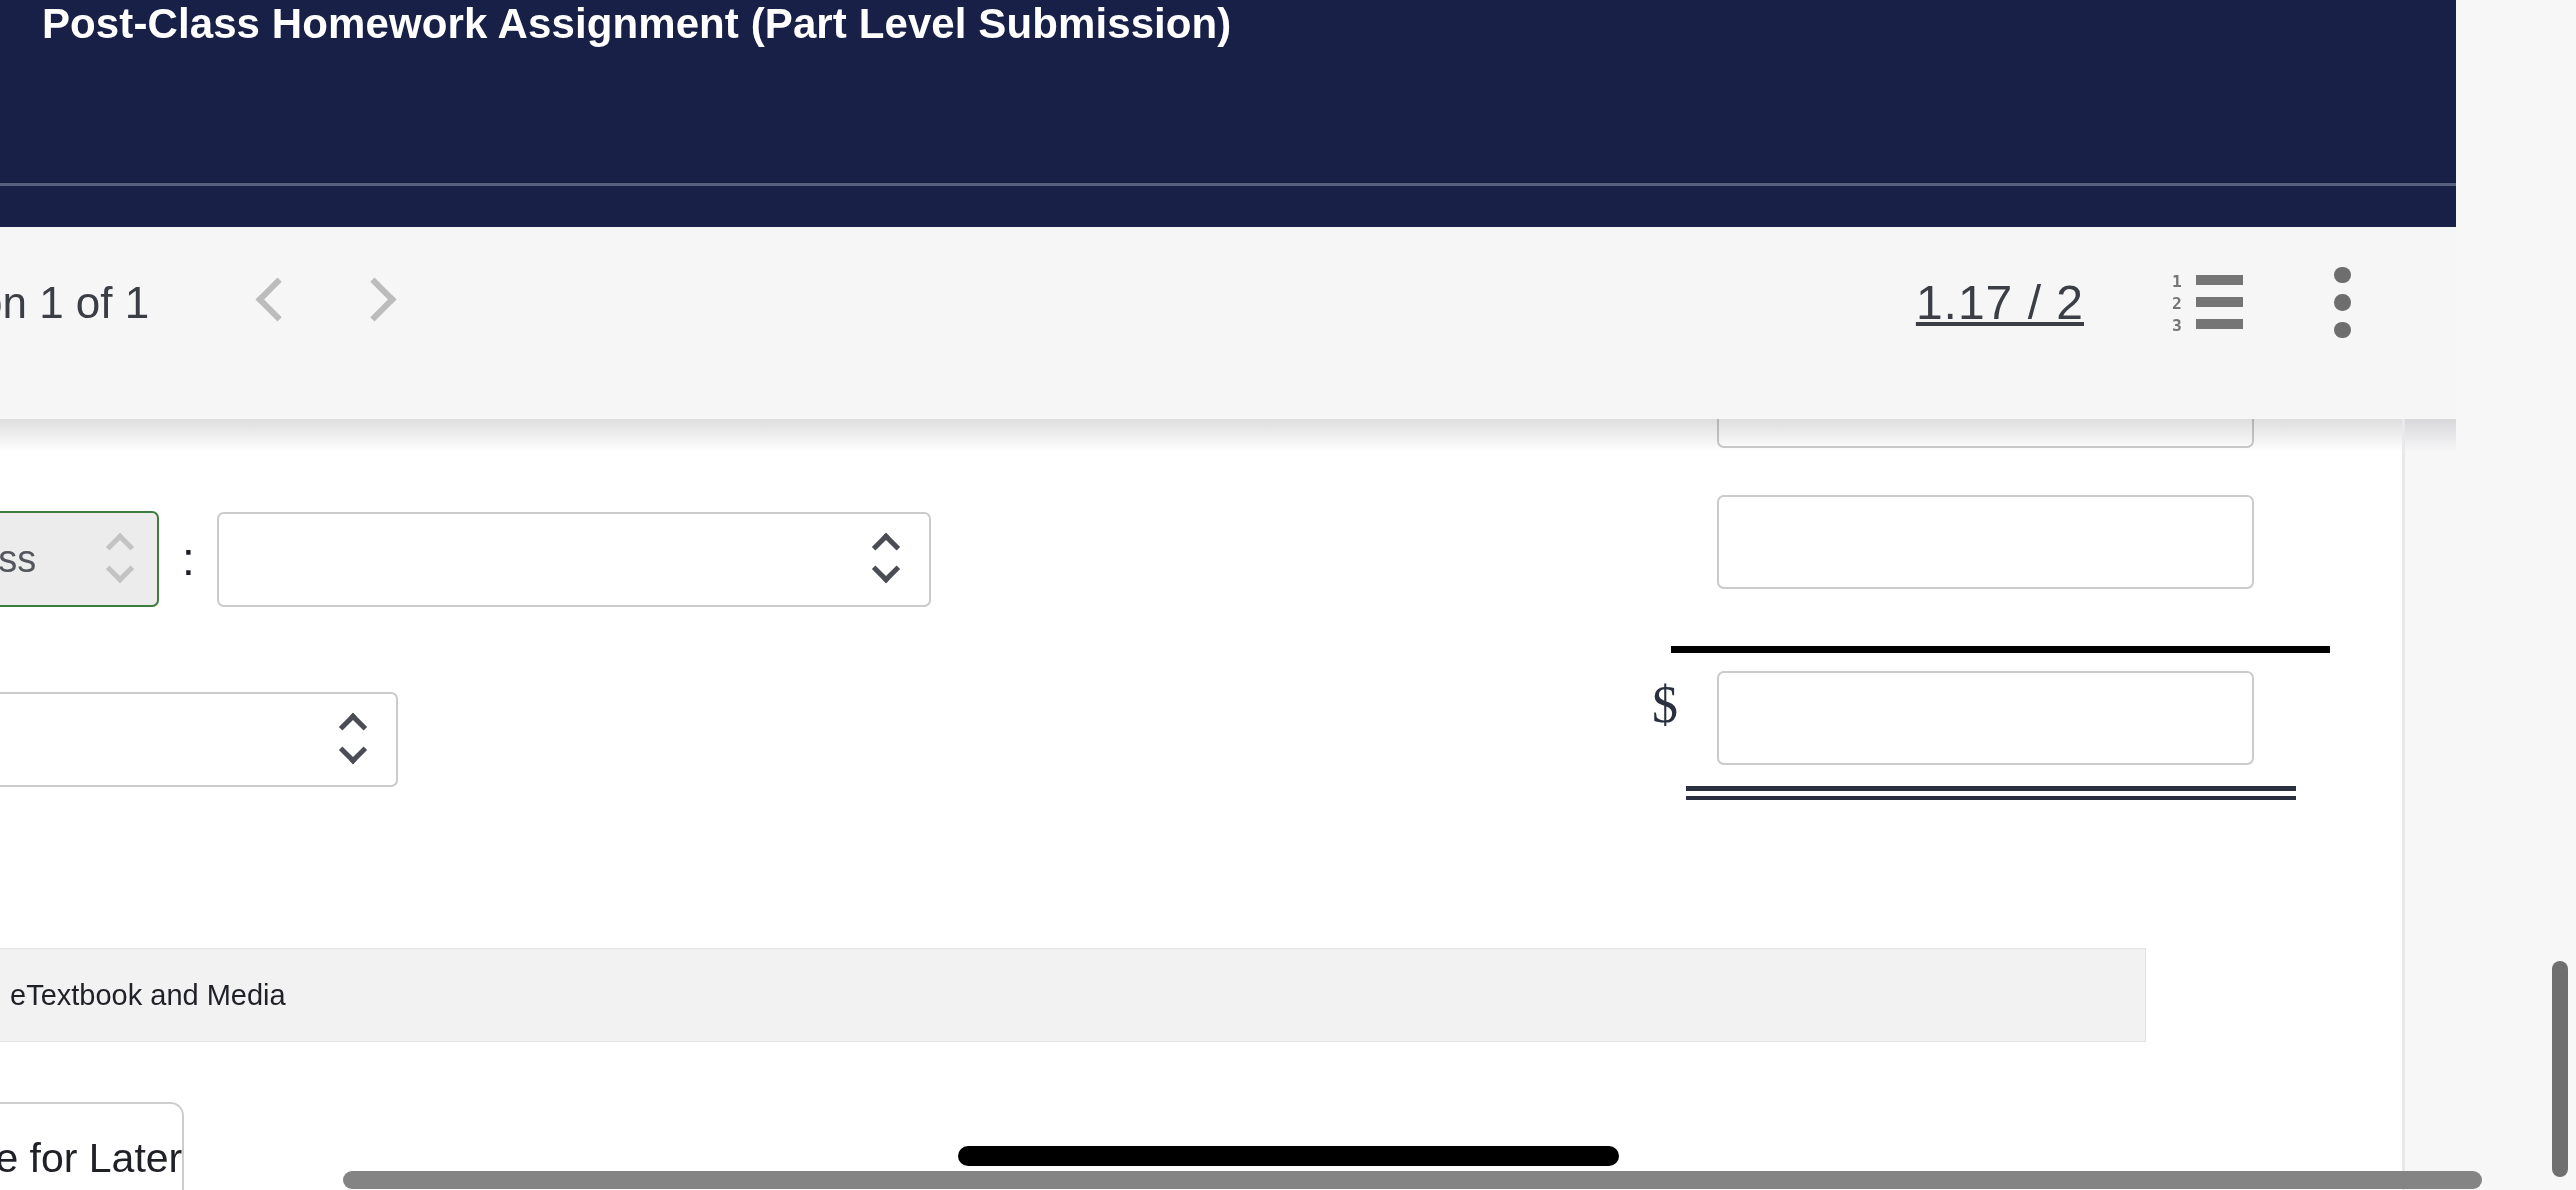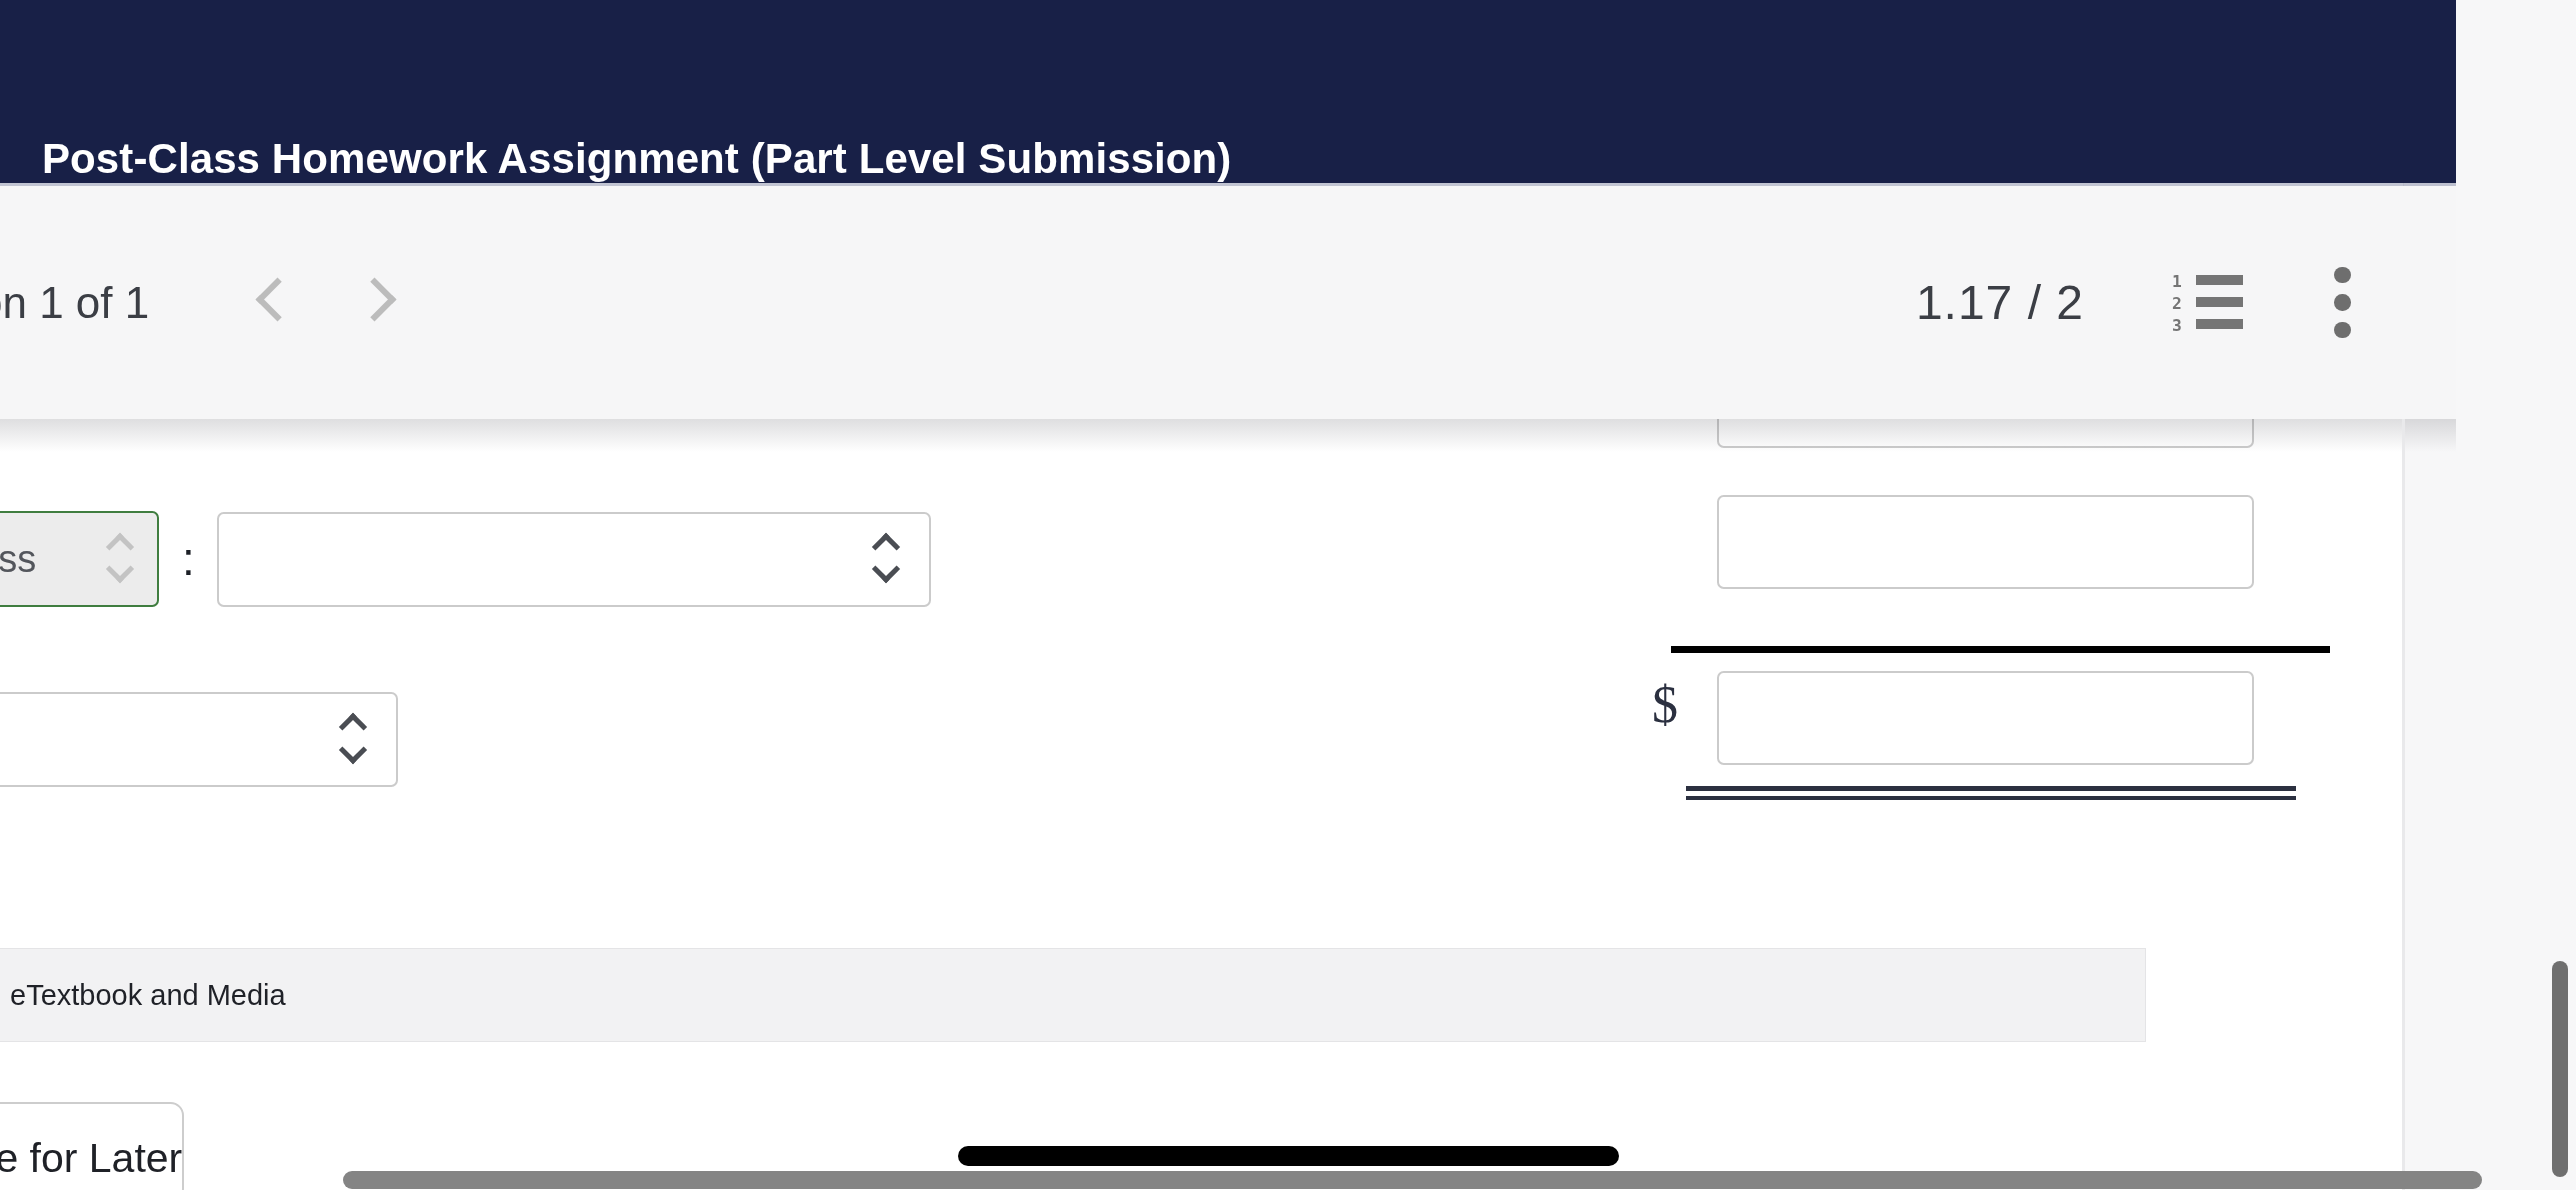--- a/index.html
+++ b/index.html
@@ -30,25 +30,25 @@
     background: #ffffff;
     border-right: 1.9px solid #e6e6e8;
     overflow: hidden;
   }
 
   
   .title-bar {
     position: absolute;
     left: 0; top: 0;
     width: 2456px;
-    height: 183px;
+    height: 227px;
     background: #182047;
     z-index: 40;
     display: flex;
-    align-items: flex-end;
+    align-items: flex-start;
   }
   .title-bar-underline {
     position: absolute;
     left: 0; top: 183px;
     width: 2456px;
     height: 2.9px;
     background: #8e93ad;
     opacity: .55;
     z-index: 41;
   }
@@ -115,20 +115,21 @@
     margin-left: auto;
     display: flex;
     align-items: center;
     padding-right: 104px;
   }
   .score {
     font-size: 48px;
     color: #3b3e45;
     white-space: nowrap;
     letter-spacing: 1px;
+    text-decoration: underline;
   }
 
   .list-icon {
     margin-left: 88px;
     width: 71px; height: 58px;
     position: relative;
     cursor: pointer;
   }
   .list-icon .num {
     position: absolute;

